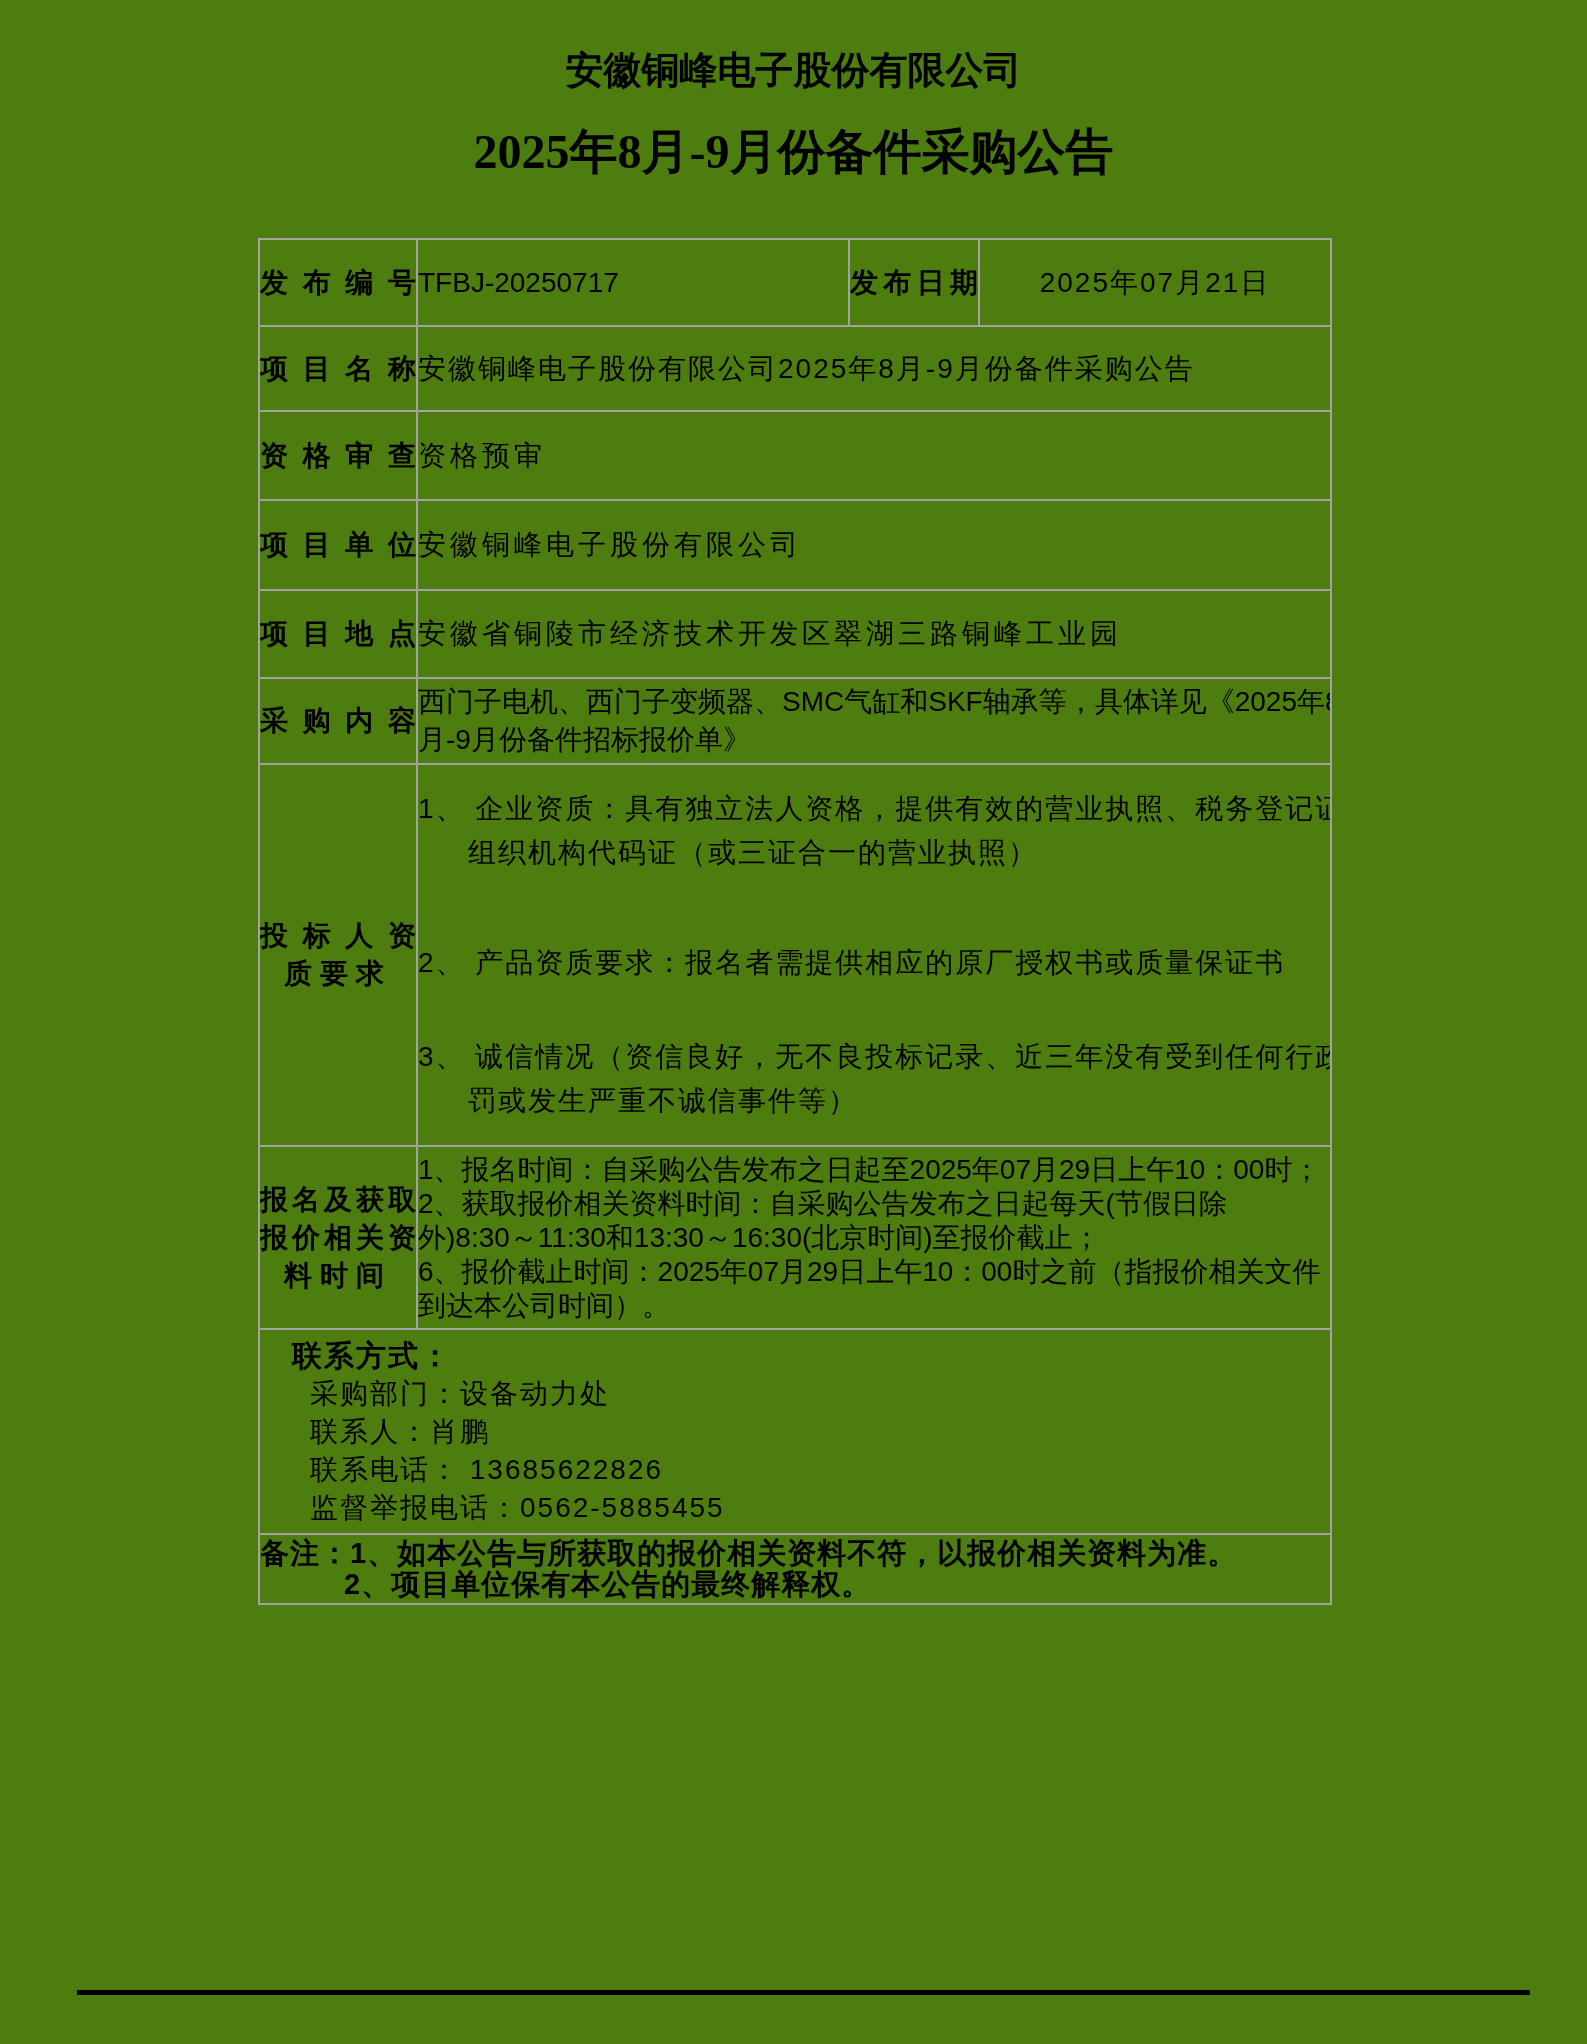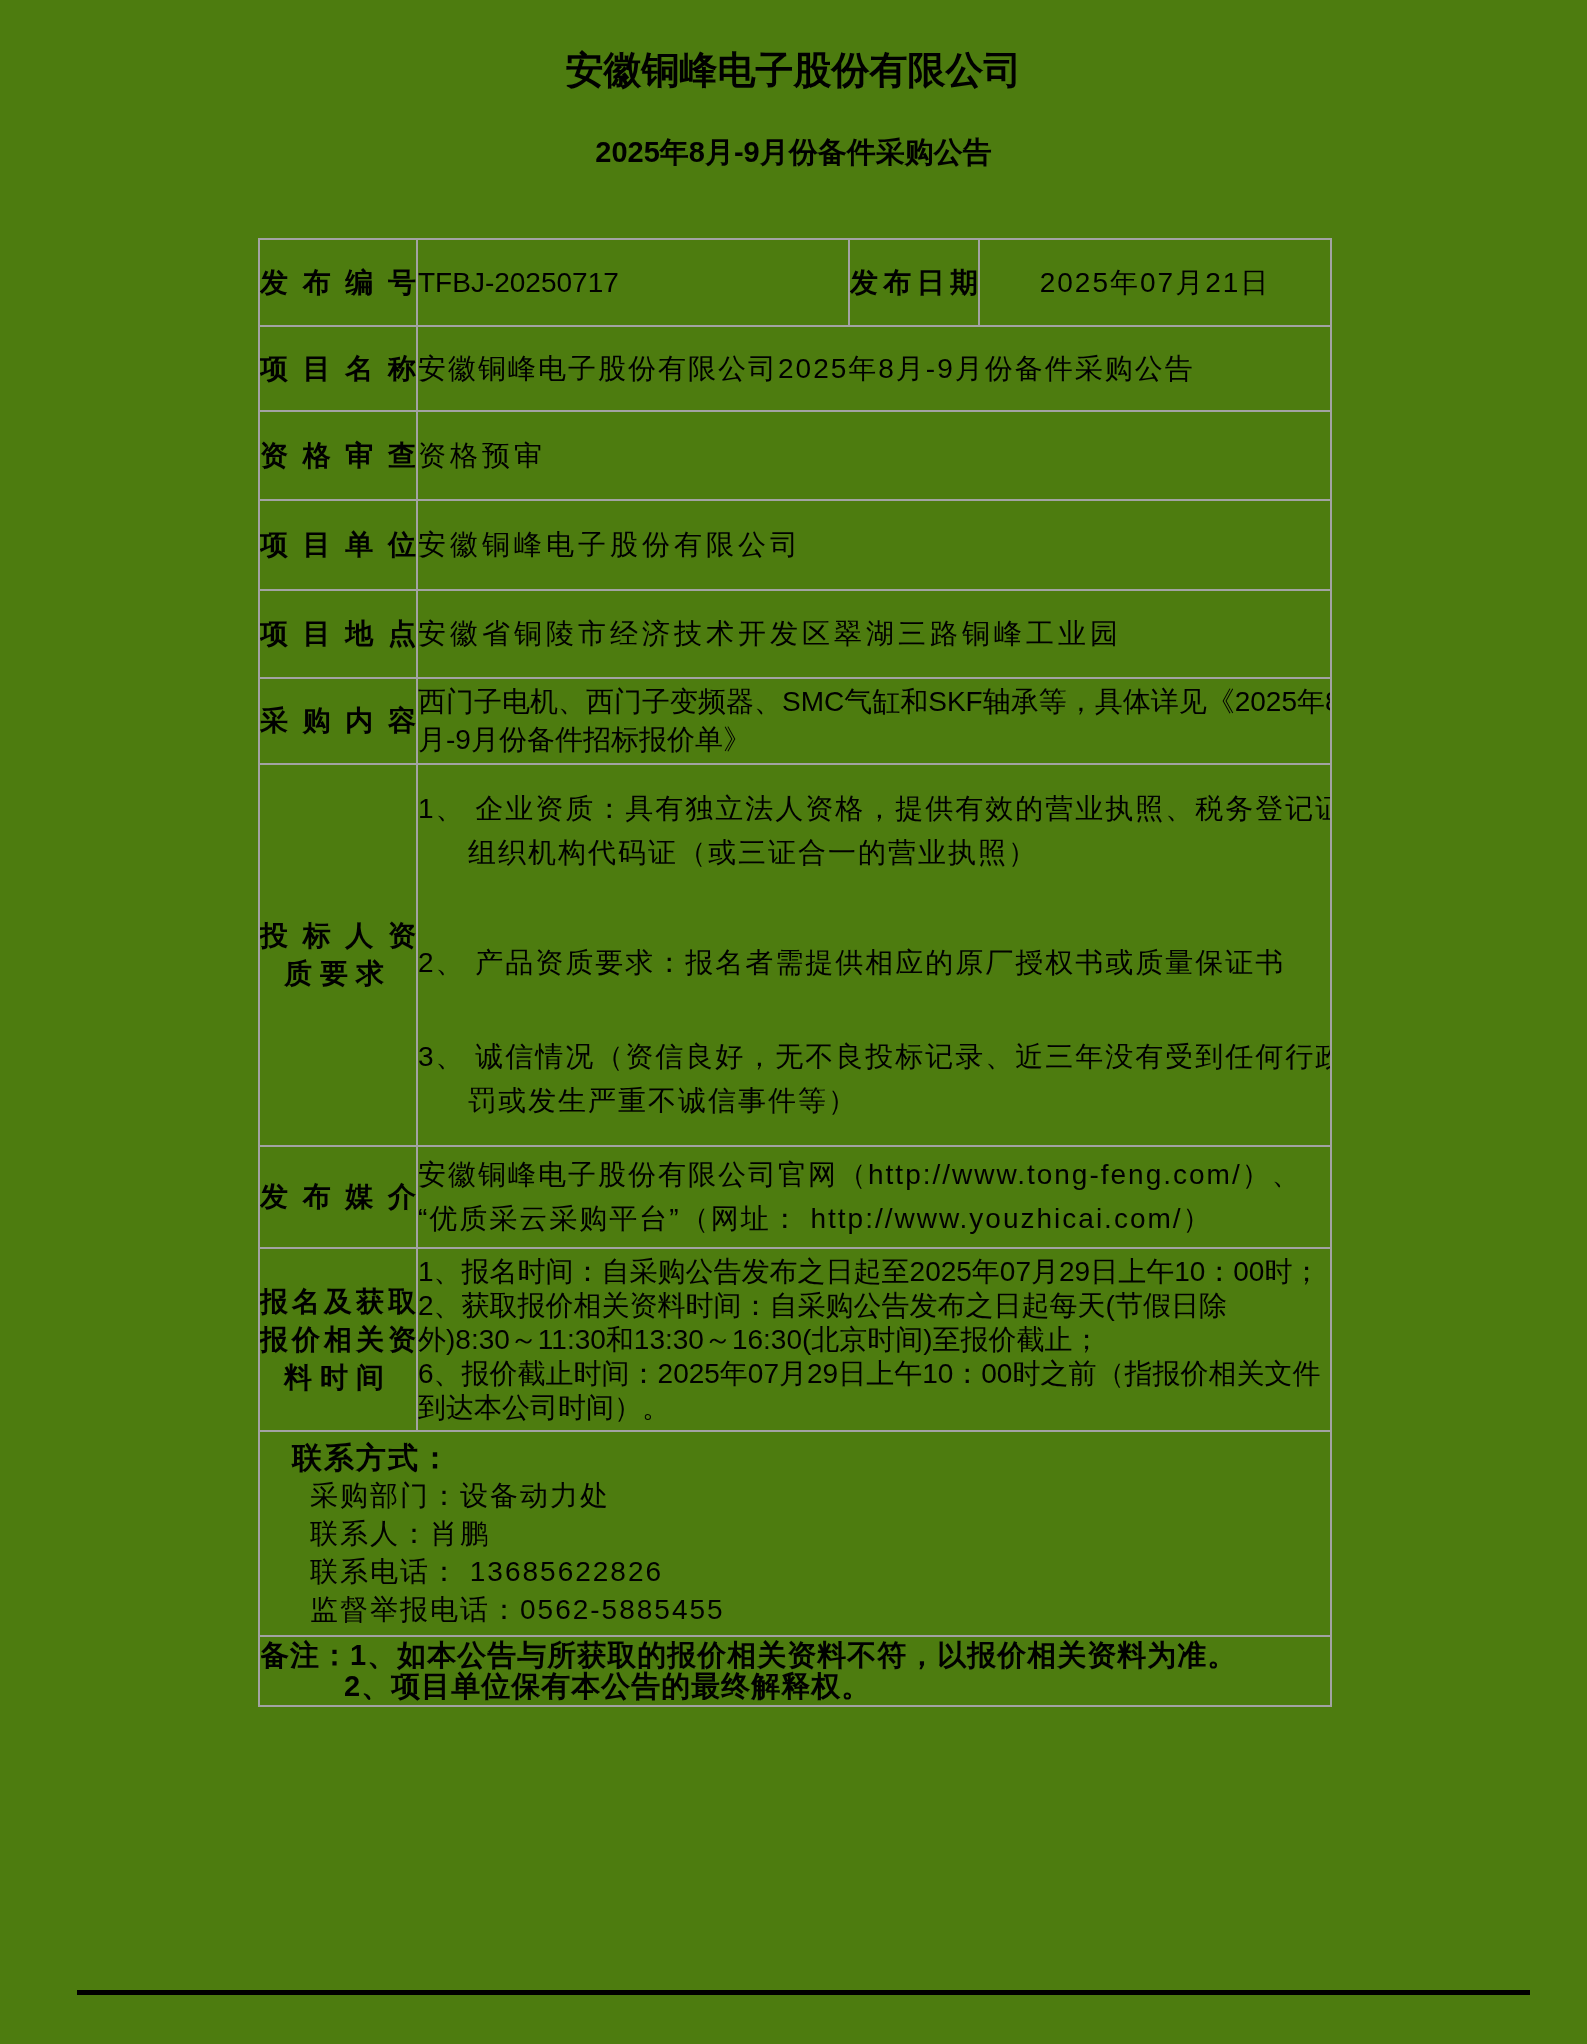--- a/index.html
+++ b/index.html
@@ -10,21 +10,21 @@
     font-family:"Liberation Sans","DejaVu Sans",sans-serif;
     color:#000000;
     overflow:hidden;
     padding-left:45px;
   }
   .doc-title{
     position:absolute;left:0;width:1587px;
     text-align:center;font-weight:700;color:#000;
   }
   .doc-title.t1{top:46px;font-size:38px;line-height:48px;}
-  .doc-title.t2{top:128px;font-size:29px;line-height:48px;}
+  .doc-title.t2{top:128px;font-size:48px;line-height:48px;font-family:Liberation Serif, serif;}
 
   table.ann{
     position:absolute;left:258px;top:238px;
     width:1072px;
     border-collapse:collapse;
     table-layout:fixed;
   }
   table.ann td{
     border:2px solid #a3a3a3;
     font-size:28px;
@@ -164,29 +164,20 @@
         <div class="q-item q-gap1">
           <div class="ln ls2">2、 产品资质要求：报名者需提供相应的原厂授权书或质量保证书</div>
         </div>
         <div class="q-item q-gap2">
           <div class="ln ls2">3、 诚信情况（资信良好，无不良投标记录、近三年没有受到任何行政处</div>
           <div class="ln ls2 q-indent">罚或发生严重不诚信事件等）</div>
         </div>
       </td>
     </tr>
 
-    <tr style="height:102px">
-      <td class="lbl">
-        <div class="jline">发布媒介</div>
-      </td>
-      <td class="media-cell" colspan="3">
-        <div class="ln ls2">安徽铜峰电子股份有限公司官网（http://www.tong-feng.com/）、</div>
-        <div class="ln ls2">“优质采云采购平台”（网址： http://www.youzhicai.com/）</div>
-      </td>
-    </tr>
 
     <tr style="height:183px">
       <td class="lbl">
         <div class="jline">报名及获取</div>
         <div class="jline">报价相关资</div>
         <div class="cline">料时间</div>
       </td>
       <td class="sched-cell" colspan="3">
         <div class="ln">1、报名时间：自采购公告发布之日起至2025年07月29日上午10：00时；</div>
         <div class="ln">2、获取报价相关资料时间：自采购公告发布之日起每天(节假日除</div>

